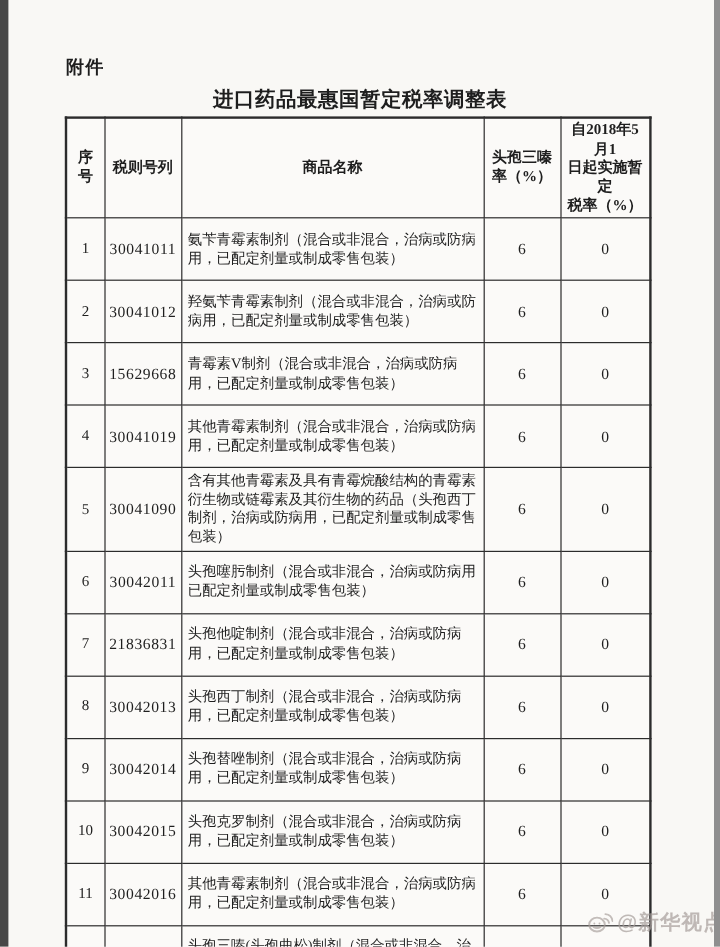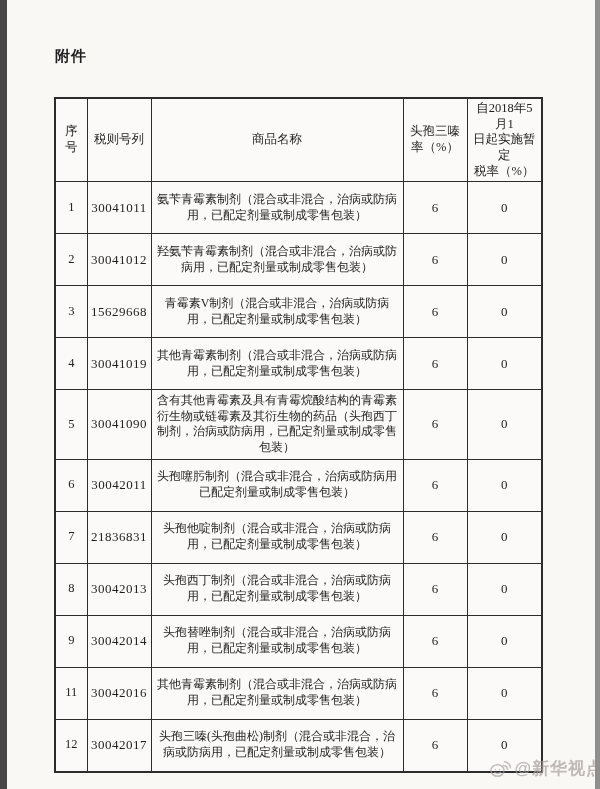--- a/index.html
+++ b/index.html
@@ -30,45 +30,46 @@
     background:#fbfaf8;
   }
   .tariff th,.tariff td{
     border:1px solid #2c2c2c;
     text-align:center;vertical-align:middle;
     font-size:12.5px;line-height:1.25;
     padding:2px 3px;
     overflow:hidden;
   }
   .tariff th{
-    height:44px;font-weight:normal;white-space:pre-line;
+    height:44px;font-weight:bold;white-space:pre-line;
   }
   .tariff td{height:45px;}
   .tariff td.name-cell{
-    text-align:center;font-size:12px;line-height:1.3;padding:3px 5px;
+    text-align:left;font-size:12px;line-height:1.3;padding:3px 5px;
   }
   .tariff td.code-cell{letter-spacing:0.5px;font-size:13px;font-family:Liberation Serif, serif;}
   .tariff td.num-cell{font-size:13px;}
   .watermark{
     position:absolute;right:-4px;bottom:9px;z-index:2;
     display:flex;align-items:center;gap:3px;
     font-family:"Liberation Sans","DejaVu Sans",sans-serif;
     font-weight:bold;font-size:17px;letter-spacing:1px;
     color:rgba(168,160,156,0.72);
     white-space:nowrap;
   }
   .watermark svg{display:block;opacity:0.75;}
 </style>
 </head>
 <body>
 
 <div class="page">
 
   <div class="attachment">附件</div>
 
+  <h1 class="title">进口药品最惠国暂定税率调整表</h1>
 
   <table class="tariff">
     <colgroup>
       <col style="width:32px">
       <col style="width:64px">
       <col style="width:252px">
       <col style="width:64px">
       <col style="width:75px">
     </colgroup>
     <thead>
@@ -141,20 +142,27 @@
           <td class="num-cell">0</td>
         </tr>
         <tr>
           <td>9</td>
           <td class="code-cell">30042014</td>
           <td class="name-cell">头孢替唑制剂（混合或非混合，治病或防病用，已配定剂量或制成零售包装）</td>
           <td class="num-cell">6</td>
           <td class="num-cell">0</td>
         </tr>
         <tr>
+          <td>10</td>
+          <td class="code-cell">30042015</td>
+          <td class="name-cell">头孢克罗制剂（混合或非混合，治病或防病用，已配定剂量或制成零售包装）</td>
+          <td class="num-cell">6</td>
+          <td class="num-cell">0</td>
+        </tr>
+        <tr>
           <td>11</td>
           <td class="code-cell">30042016</td>
           <td class="name-cell">其他青霉素制剂（混合或非混合，治病或防病用，已配定剂量或制成零售包装）</td>
           <td class="num-cell">6</td>
           <td class="num-cell">0</td>
         </tr>
         <tr>
           <td>12</td>
           <td class="code-cell">30042017</td>
           <td class="name-cell">头孢三嗪(头孢曲松)制剂（混合或非混合，治病或防病用，已配定剂量或制成零售包装）</td>

